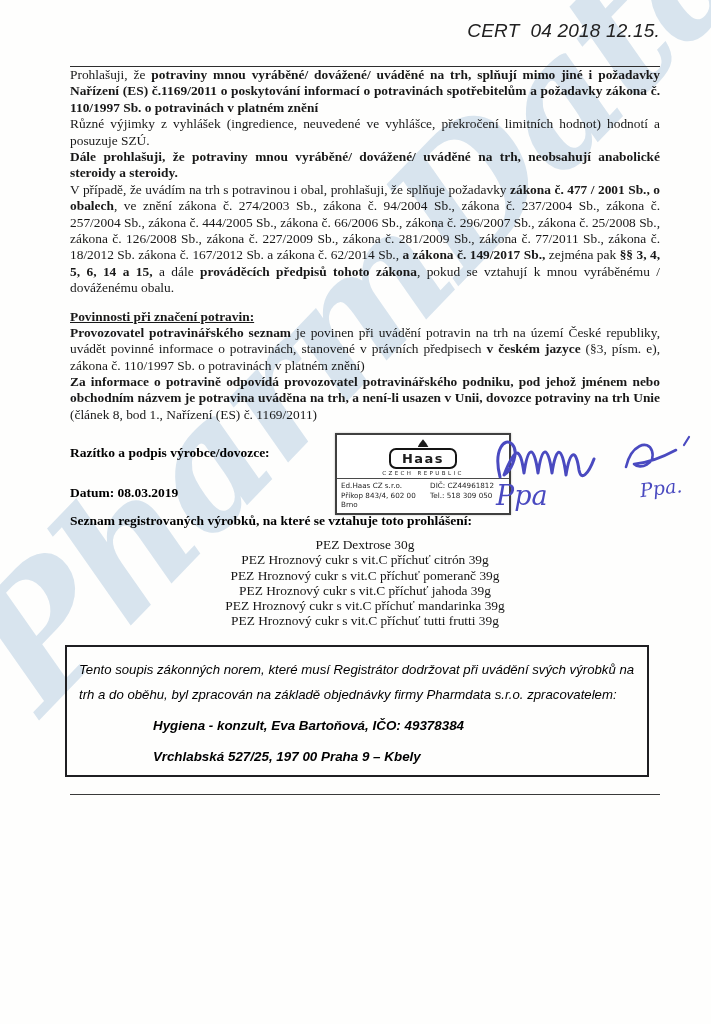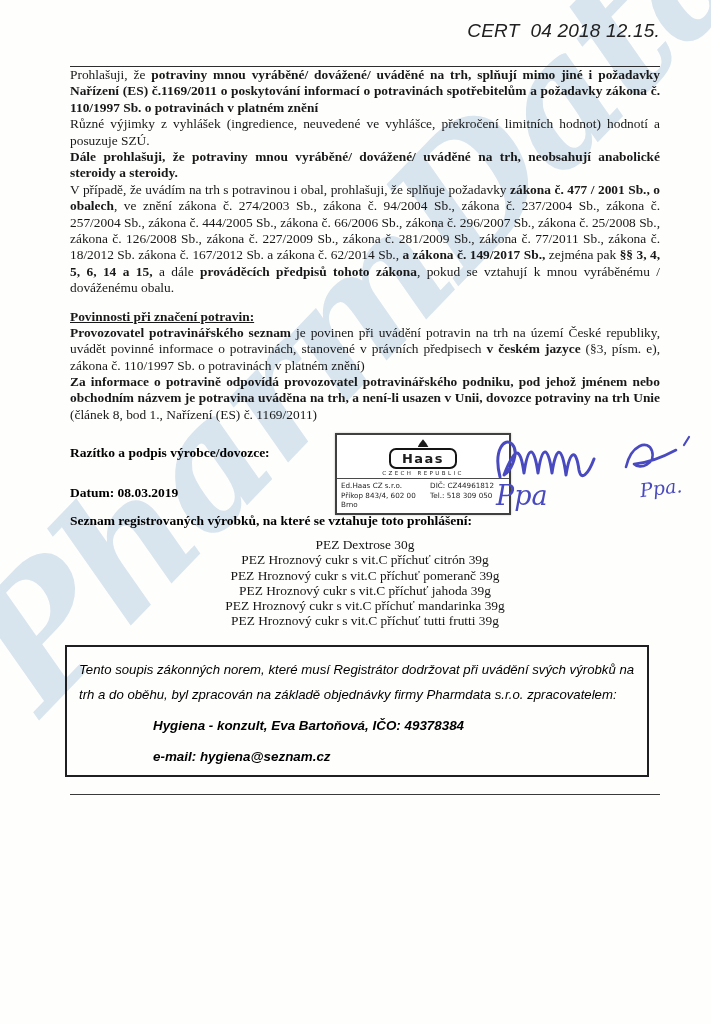--- a/index.html
+++ b/index.html
@@ -141,19 +141,19 @@
       <div>PEZ Hroznový cukr s vit.C příchuť citrón 39g</div>
       <div>PEZ Hroznový cukr s vit.C příchuť pomeranč 39g</div>
       <div>PEZ Hroznový cukr s vit.C příchuť jahoda 39g</div>
       <div>PEZ Hroznový cukr s vit.C příchuť mandarinka 39g</div>
       <div>PEZ Hroznový cukr s vit.C příchuť tutti frutti 39g</div>
     </div>
 
     <div class="blue-box">
       <p class="bb-intro">Tento soupis zákonných norem, které musí Registrátor dodržovat při uvádění svých výrobků na trh a do oběhu, byl zpracován na základě objednávky firmy Pharmdata s.r.o. zpracovatelem:</p>
       <p class="bb-line">Hygiena - konzult, Eva Bartoňová, IČO:  49378384</p>
-      <p class="bb-line">e-mail: hygiena@seznam.cz</p>
+      <p class="bb-line">Vrchlabská 527/25, 197 00   Praha 9 – Kbely</p>
     </div>
 
     <div class="foot-rule"></div>
 
   </div>
 </div>
 
 </body></html>

